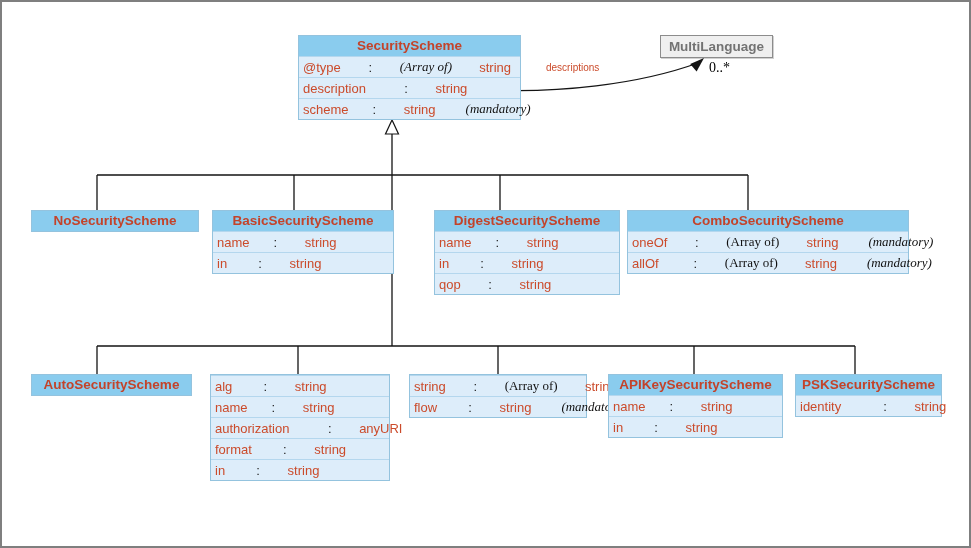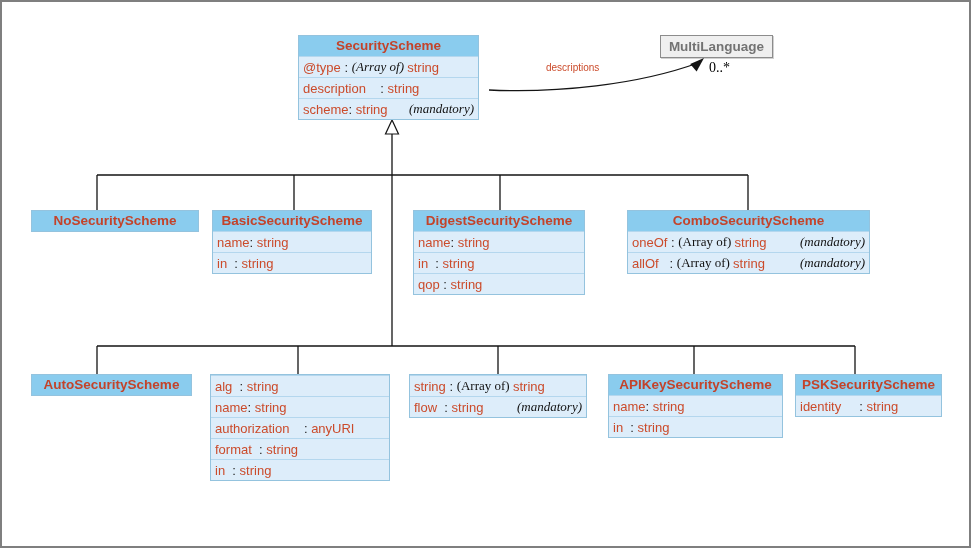--- a/index.html
+++ b/index.html
@@ -15,21 +15,21 @@
     background:#ddedfa; border:1px solid #94c3de;
   }
   .uml-h {
     height:20px; line-height:20px; text-align:center;
     background:#8accee; color:#c3432a; font-weight:bold; font-size:13.5px;
     white-space:nowrap; overflow:hidden;
   }
   .uml-r {
     display:flex; align-items:center; height:20px;
     border-top:1px solid #b4d7ee; padding:0 4px;
-    font-size:13px; color:#cb4b2b; white-space:nowrap;
+    font-size:13px; color:#cb4b2b; white-space:nowrap;gap:24px;
   }
   .an, .at { color:#cb4b2b; }
   .sep { color:#1d1d1d; }
   .ai { font-family:"Liberation Serif", serif; font-style:italic; color:#101010; }
   .ar { font-family:"Liberation Serif", serif; color:#101010; }
   .am { font-family:"Liberation Serif", serif; font-style:italic; color:#101010; margin-left:auto; padding-left:6px; }
 
   .ml {
     position:absolute; box-sizing:border-box; text-align:center;
     background:#efefef; border:1px solid #8c8c8c; box-shadow:1px 1px 0 rgba(0,0,0,0.18);
@@ -53,21 +53,21 @@
              M95 173 L746 173 M95 173 L95 208 M292 173 L292 208 M498 173 L498 208 M746 173 L746 208
              M95 344 L853 344 M95 344 L95 372 M296 344 L296 372 M496 344 L496 372 M692 344 L692 372 M853 344 L853 372" fill="none" stroke="#141414" stroke-width="1.3"></path>
 
     <polygon points="390,118 383.5,132 396.5,132" fill="#ffffff" stroke="#141414" stroke-width="1.2"></polygon>
 
     <path d="M487 88 C 555 91, 635 83, 696 61" fill="none" stroke="#141414" stroke-width="1.3"></path>
 
     <polygon points="702,56 694.6,69.4 688.2,61.9" fill="#141414"></polygon>
   </svg>
 
-  <div class="uml" style="left:296px;top:33px;width:181px">
+  <div class="uml" style="left:296px;top:33px;width:223px">
     <div class="uml-h">SecurityScheme</div>
     <div class="uml-r">
         <span class="an">@type</span>
         <span class="sep">&nbsp;:&nbsp;</span>
         <span class="ai">(Array of)&nbsp;</span>
         <span class="at">string</span>
         <span class="am"></span>
       </div>
     <div class="uml-r">
         <span class="an">description</span>
@@ -84,54 +84,54 @@
 
   <div class="ml" style="left:658px;top:33px;width:113px;height:23px;line-height:21px">MultiLanguage</div>
 
   <div class="lbl-desc" style="left:544px;top:60px">descriptions</div>
   <div class="lbl-mult" style="left:707px;top:58px">0..*</div>
 
   <div class="uml" style="left:29px;top:208px;width:168px">
     <div class="uml-h">NoSecurityScheme</div>
   </div>
 
-  <div class="uml" style="left:210px;top:208px;width:160px">
+  <div class="uml" style="left:210px;top:208px;width:182px">
     <div class="uml-h">BasicSecurityScheme</div>
     <div class="uml-r">
         <span class="an">name</span>
         <span class="sep">:&nbsp;</span>
         <span class="at">string</span>
       </div>
     <div class="uml-r">
         <span class="an">in</span>
         <span class="sep">&nbsp;&nbsp;:&nbsp;</span>
         <span class="at">string</span>
       </div>
   </div>
 
-  <div class="uml" style="left:411px;top:208px;width:172px">
+  <div class="uml" style="left:432px;top:208px;width:186px">
     <div class="uml-h">DigestSecurityScheme</div>
     <div class="uml-r">
         <span class="an">name</span>
         <span class="sep">:&nbsp;</span>
         <span class="at">string</span>
       </div>
     <div class="uml-r">
         <span class="an">in</span>
         <span class="sep">&nbsp;&nbsp;:&nbsp;</span>
         <span class="at">string</span>
       </div>
     <div class="uml-r">
         <span class="an">qop</span>
         <span class="sep">&nbsp;:&nbsp;</span>
         <span class="at">string</span>
       </div>
   </div>
 
-  <div class="uml" style="left:625px;top:208px;width:243px">
+  <div class="uml" style="left:625px;top:208px;width:282px">
     <div class="uml-h">ComboSecurityScheme</div>
     <div class="uml-r">
         <span class="an">oneOf</span>
         <span class="sep">&nbsp;:&nbsp;</span>
         <span class="ar">(Array of)&nbsp;</span>
         <span class="at">string</span>
         <span class="am">(mandatory)</span>
       </div>
     <div class="uml-r">
         <span class="an">allOf</span>

